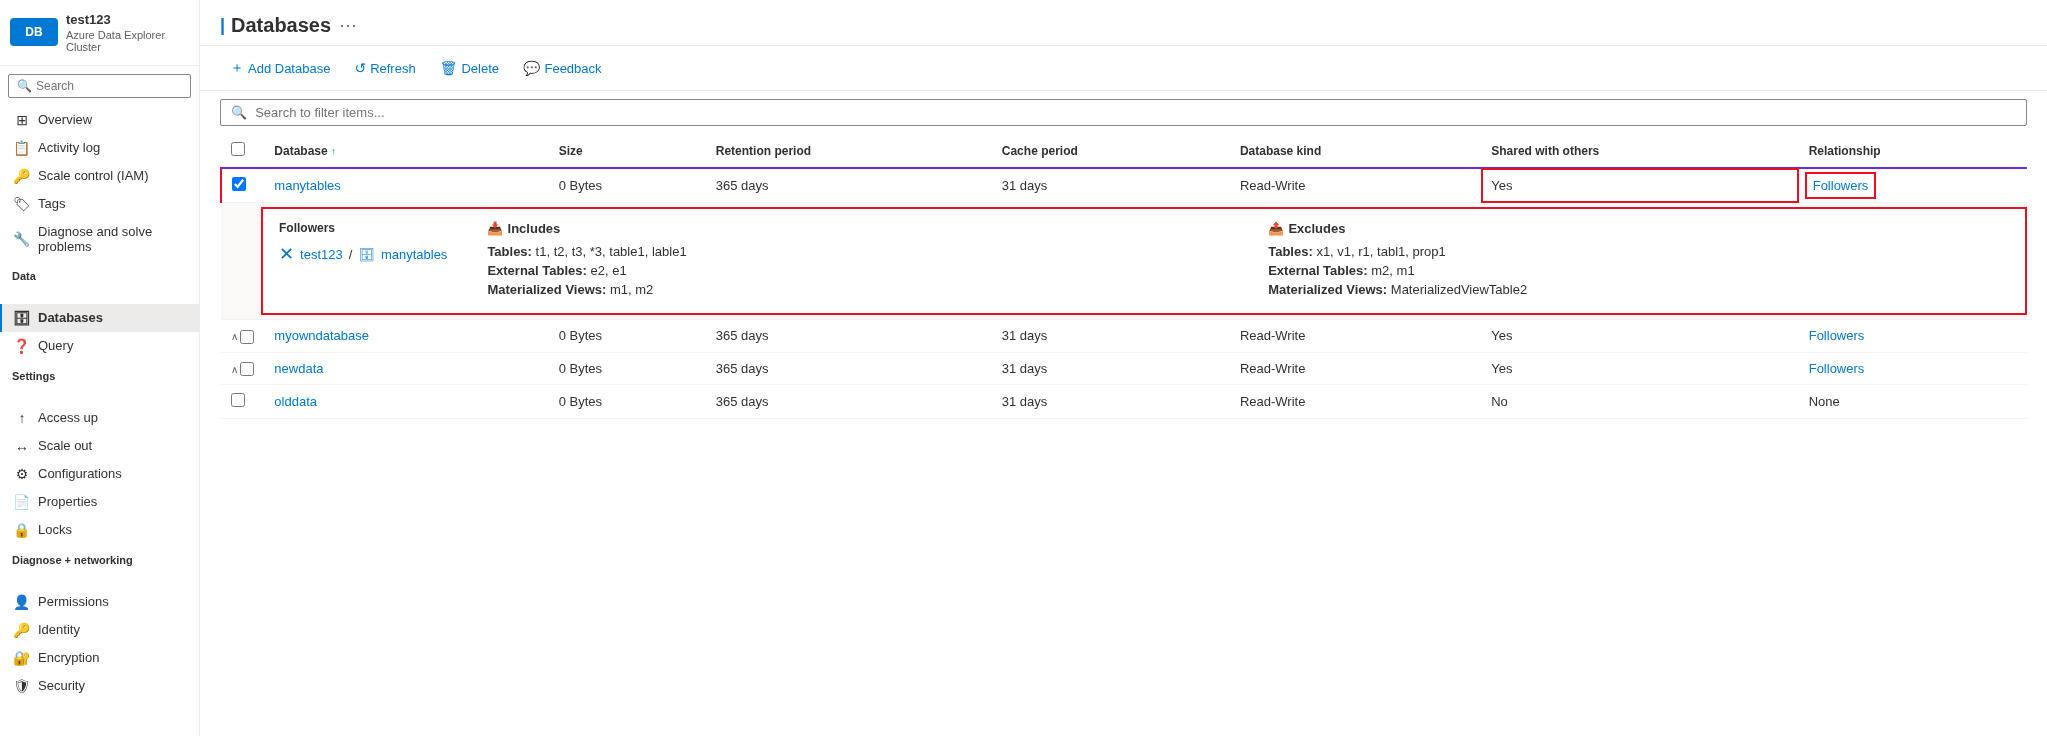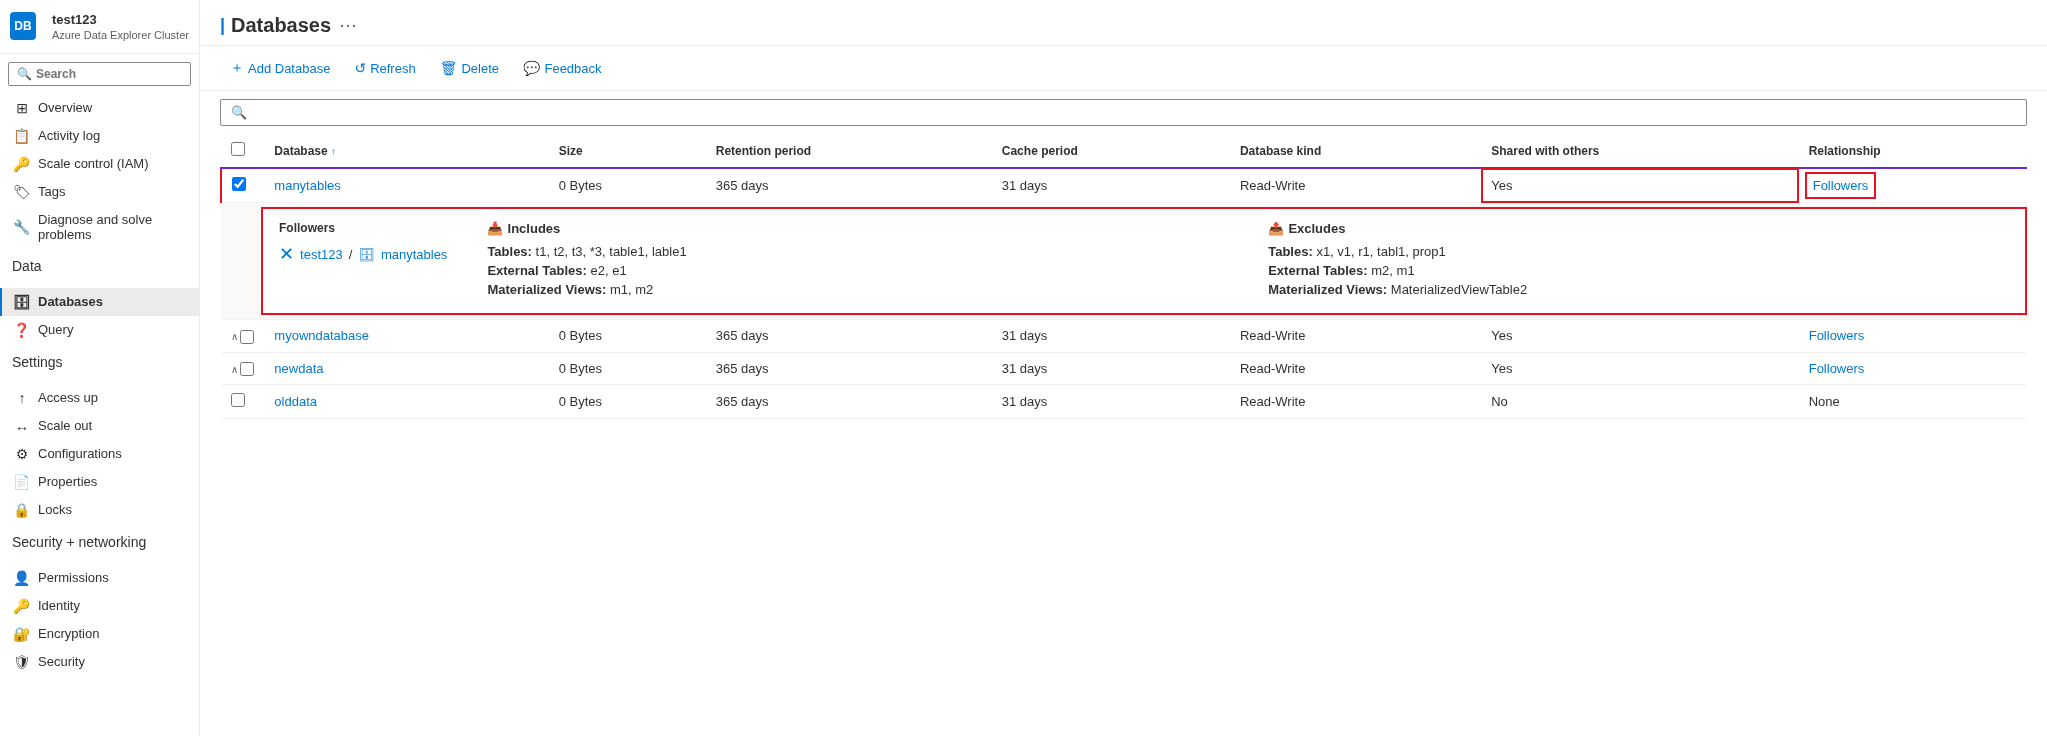--- a/index.html
+++ b/index.html
@@ -16,59 +16,59 @@
       height: 100%;
       overflow-y: auto;
     }
     .sidebar-header {
       display: flex;
       align-items: center;
       padding: 12px 10px;
       border-bottom: 1px solid #edebe9;
     }
     .sidebar-logo {
-      width: 26px; height: 28px;
+      width: 48px; height: 28px;
       background: #0078d4;
       border-radius: 4px;
       display: flex; align-items: center; justify-content: center;
       color: white; font-weight: bold; font-size: 12px;
-      margin-right: 16px; flex-shrink: 0;
+      margin-right: 8px; flex-shrink: 0;
     }
     .sidebar-title { font-size: 13px; font-weight: 600; color: #323130; line-height: 1.3; }
     .sidebar-subtitle { font-size: 11px; color: #605e5c; }
 
     .sidebar-search {
       margin: 8px;
       display: flex;
       align-items: center;
       border: 1px solid #8a8886;
       border-radius: 2px;
       padding: 4px 8px;
       background: #fff;
     }
     .sidebar-search input {
-      border: none; outline: none; font-size: 12px; width: 100%; color: #323130; font-weight: bold;
+      border: none; outline: none; font-size: 12px; width: 100%; color: #323130;
     }
     .sidebar-search-icon { color: #605e5c; margin-right: 4px; font-size: 12px; }
 
     .nav-item {
       display: flex; align-items: center;
       padding: 6px 12px;
       cursor: pointer;
       color: #323130;
       font-size: 13px;
       border-left: 2px solid transparent;
     }
     .nav-item.active { background: #edebe9; border-left: 2px solid #0078d4; font-weight: 600; }
     .nav-item .nav-icon { width: 16px; height: 16px; margin-right: 8px; flex-shrink: 0; display: flex; align-items: center; justify-content: center; font-size: 14px; }
 
     .nav-section-label {
-      padding: 10px 12px 14px 12px;
-      font-size: 14px;
-      font-weight: 400;
+      padding: 10px 12px 22px 12px;
+      font-size: 11px;
+      font-weight: 700;
       color: #323130;
       text-transform: none;
       letter-spacing: 0;
     }
 
     
     .main-content {
       flex: 1;
       display: flex;
       flex-direction: column;
@@ -250,21 +250,21 @@
     </div>
     <div class="nav-item">
       <span class="nav-icon">📄</span>
       <span>Properties</span>
     </div>
     <div class="nav-item">
       <span class="nav-icon">🔒</span>
       <span>Locks</span>
     </div>
 
-    <div class="nav-section-label">Security + networking</div>
+    <div class="nav-section-label">Diagnose + networking</div>
     <div class="nav-item">
       <span class="nav-icon">👤</span>
       <span>Permissions</span>
     </div>
     <div class="nav-item">
       <span class="nav-icon">🔑</span>
       <span>Identity</span>
     </div>
     <div class="nav-item">
       <span class="nav-icon">🔐</span>
@@ -299,20 +299,21 @@
       <span>Delete</span>
     </button>
     <button class="toolbar-btn">
       <span class="btn-icon">💬</span>
       <span>Feedback</span>
     </button>
   </div>
 
   <div class="search-filter">
     <span class="search-filter-icon">🔍</span>
+    <input type="text" placeholder="Search to filter items..." style="">
   </div>
 
   <div class="table-container">
     <table>
       <thead>
         <tr>
           <th class="checkbox-cell"><input type="checkbox" style=""></th>
           <th>
             <span>Database </span><span class="sort-arrow">↑</span>
           </th>

